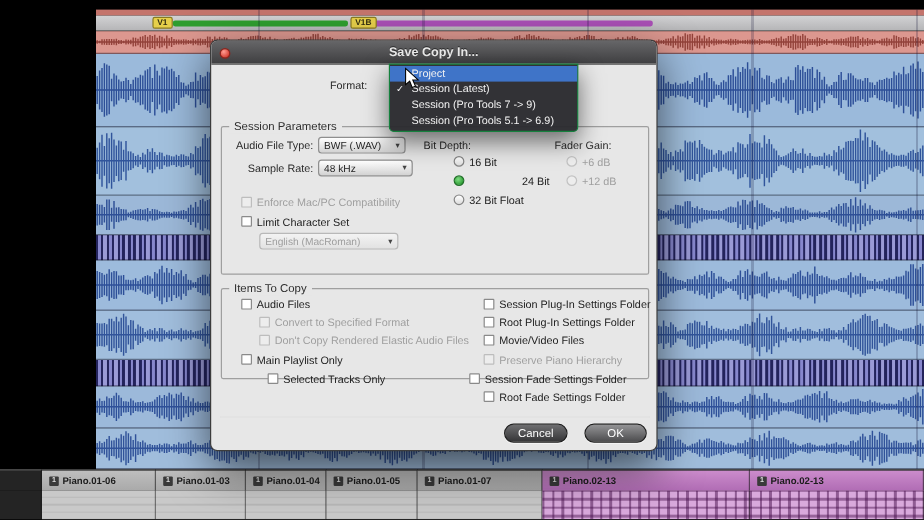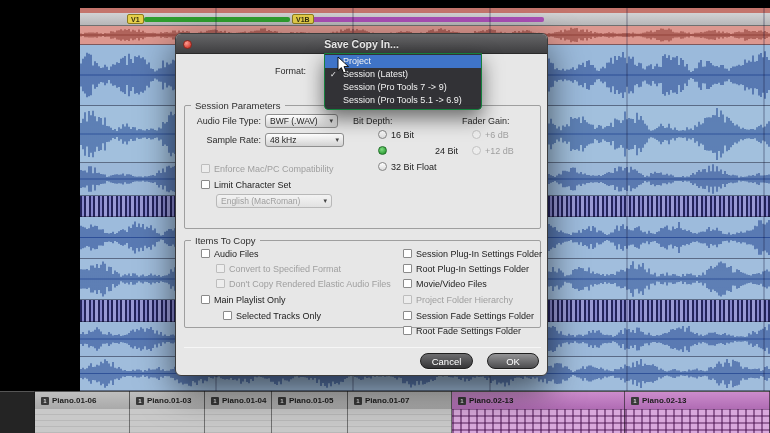--- a/index.html
+++ b/index.html
@@ -224,21 +224,21 @@
       <div class="row" style="left:16px;top:73px;">
         <span class="cb"></span>
         <span>Limit Character Set</span>
       </div>
       <div class="dd dis" style="left:31px;top:88px;width:116px;">
         <span>English (MacRoman)</span>
         <span class="arr">▾</span>
       </div>
     </div>
 
-    <div class="group" style="left:8px;top:206px;width:357px;height:88px;">
+    <div class="group" style="left:8px;top:206px;width:357px;height:76px;">
       <span class="legend">Items To Copy</span>
 
       <div class="row" style="left:16px;top:7px;">
         <span class="cb"></span>
         <span>Audio Files</span>
       </div>
       <div class="row dis" style="left:31px;top:22px;">
         <span class="cb"></span>
         <span>Convert to Specified Format</span>
       </div>
@@ -262,23 +262,23 @@
       <div class="row" style="left:218px;top:22px;">
         <span class="cb"></span>
         <span>Root Plug-In Settings Folder</span>
       </div>
       <div class="row" style="left:218px;top:37px;">
         <span class="cb"></span>
         <span>Movie/Video Files</span>
       </div>
       <div class="row dis" style="left:218px;top:53px;">
         <span class="cb"></span>
-        <span>Project Folder Hierarchy</span>
-      </div>
-      <div class="row" style="left:218px;top:69px;text-align:right;">
+        <span>Preserve Piano Hierarchy</span>
+      </div>
+      <div class="row" style="left:206px;top:69px;text-align:right;">
         <span class="cb"></span>
         <span>Session Fade Settings Folder</span>
       </div>
       <div class="row" style="left:218px;top:84px;">
         <span class="cb"></span>
         <span>Root Fade Settings Folder</span>
       </div>
     </div>
 
     <div class="sep"></div>

